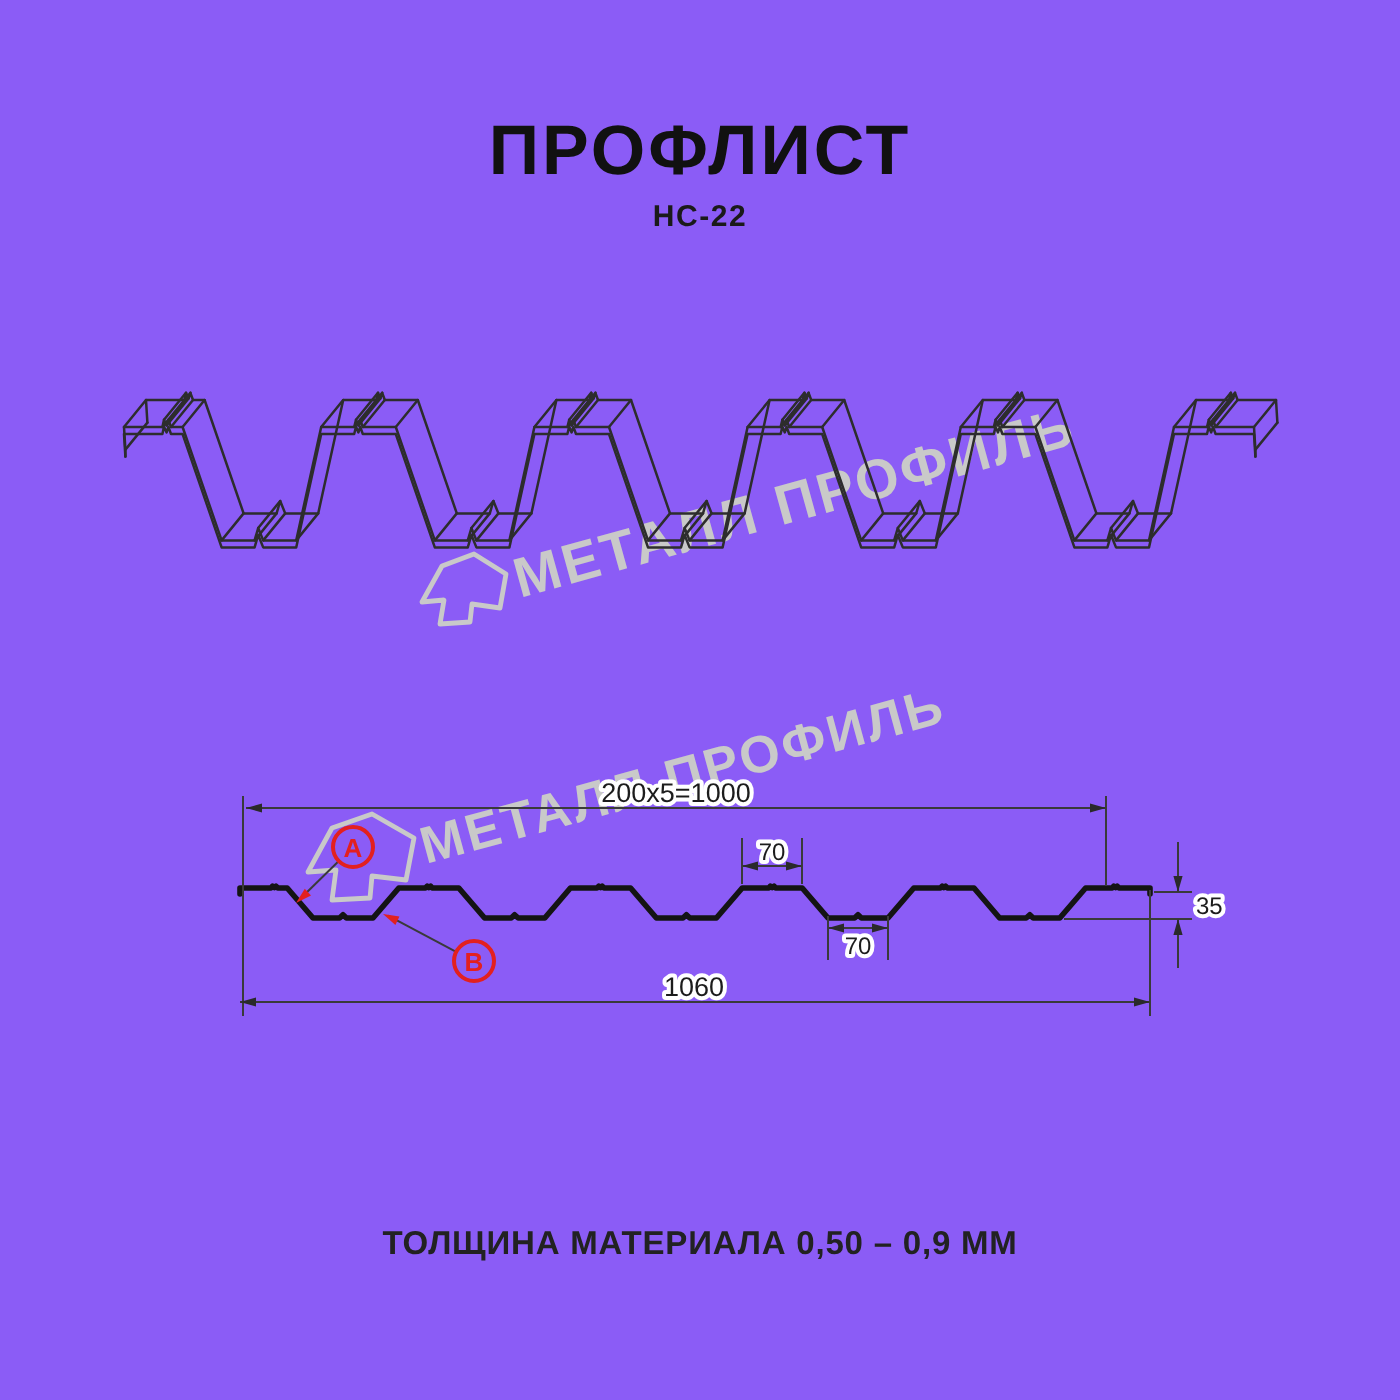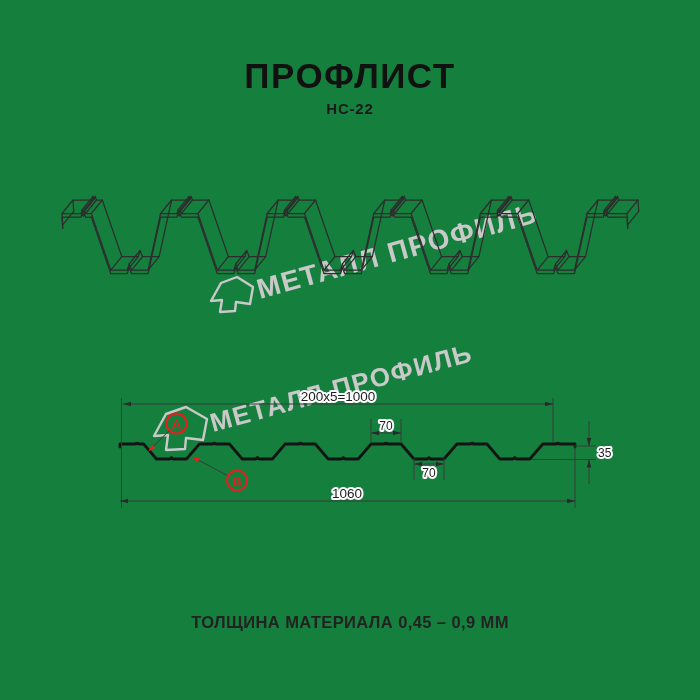--- a/index.html
+++ b/index.html
@@ -1,16 +1,16 @@
 <!DOCTYPE html>
 <html><head>
 <meta charset="utf-8">
 <style>
   html,body{margin:0;padding:0;background:#fff;}
-  .page{position:relative;width:700px;height:700px;background:#15803d;overflow:hidden;
+  .page{position:relative;width:700px;height:700px;background:#8b5cf6;overflow:hidden;
         font-family:"Liberation Sans",sans-serif;}
   .title{position:absolute;top:58px;left:0;right:0;text-align:center;
          font-size:35px;font-weight:800;letter-spacing:1.5px;color:#111;line-height:1;}
   .subtitle{position:absolute;top:101px;left:0;right:0;text-align:center;
          font-size:15px;font-weight:600;letter-spacing:.8px;color:#1a1a1a;line-height:1;}
   .caption{position:absolute;top:613px;left:0;right:0;text-align:center;
          font-size:16.5px;font-weight:600;letter-spacing:.4px;color:#222;line-height:1.2;}
   svg{position:absolute;left:0;top:0;}
   .wm{fill:none;stroke:#c9c9c9;stroke-width:2.4;stroke-linejoin:round;}
   .wmtext{fill:#c9c9c9;font-weight:700;letter-spacing:1.5px;font-family:"Liberation Sans",sans-serif;}
@@ -72,14 +72,14 @@
       <text class="red-text red-fill" x="176.5" y="428.5" font-size="13" fill="#e3201f">А</text>
     </g>
     <g>
       <path id="leaderB" class="thin red-lnB" d="M228.1 475.9L194 457.8" stroke="#e3201f"></path>
       <path id="leaderBarr" class="red-fill" d="M191.5 457L199.7 458.3L197.7 462.5Z" fill="#e3201f"></path>
       <circle class="red-stroke" cx="237" cy="480.5" r="10" stroke="#e3201f"></circle>
       <text class="red-text red-fill" x="237" y="485.5" font-size="13" fill="#e3201f">В</text>
     </g>
   </svg>
 
-  <div class="caption">ТОЛЩИНА МАТЕРИАЛА 0,45 – 0,9 ММ</div>
+  <div class="caption">ТОЛЩИНА МАТЕРИАЛА 0,50 – 0,9 ММ</div>
 </div>
 
 </body></html>

